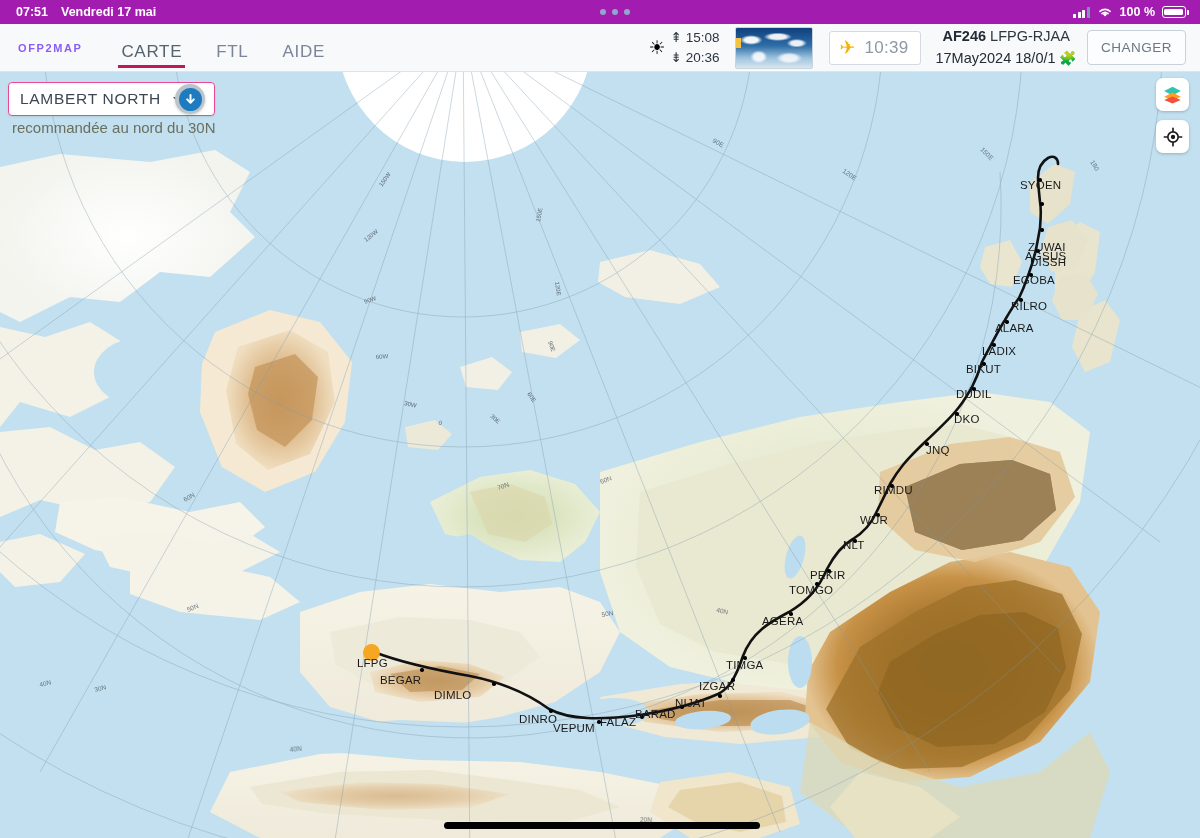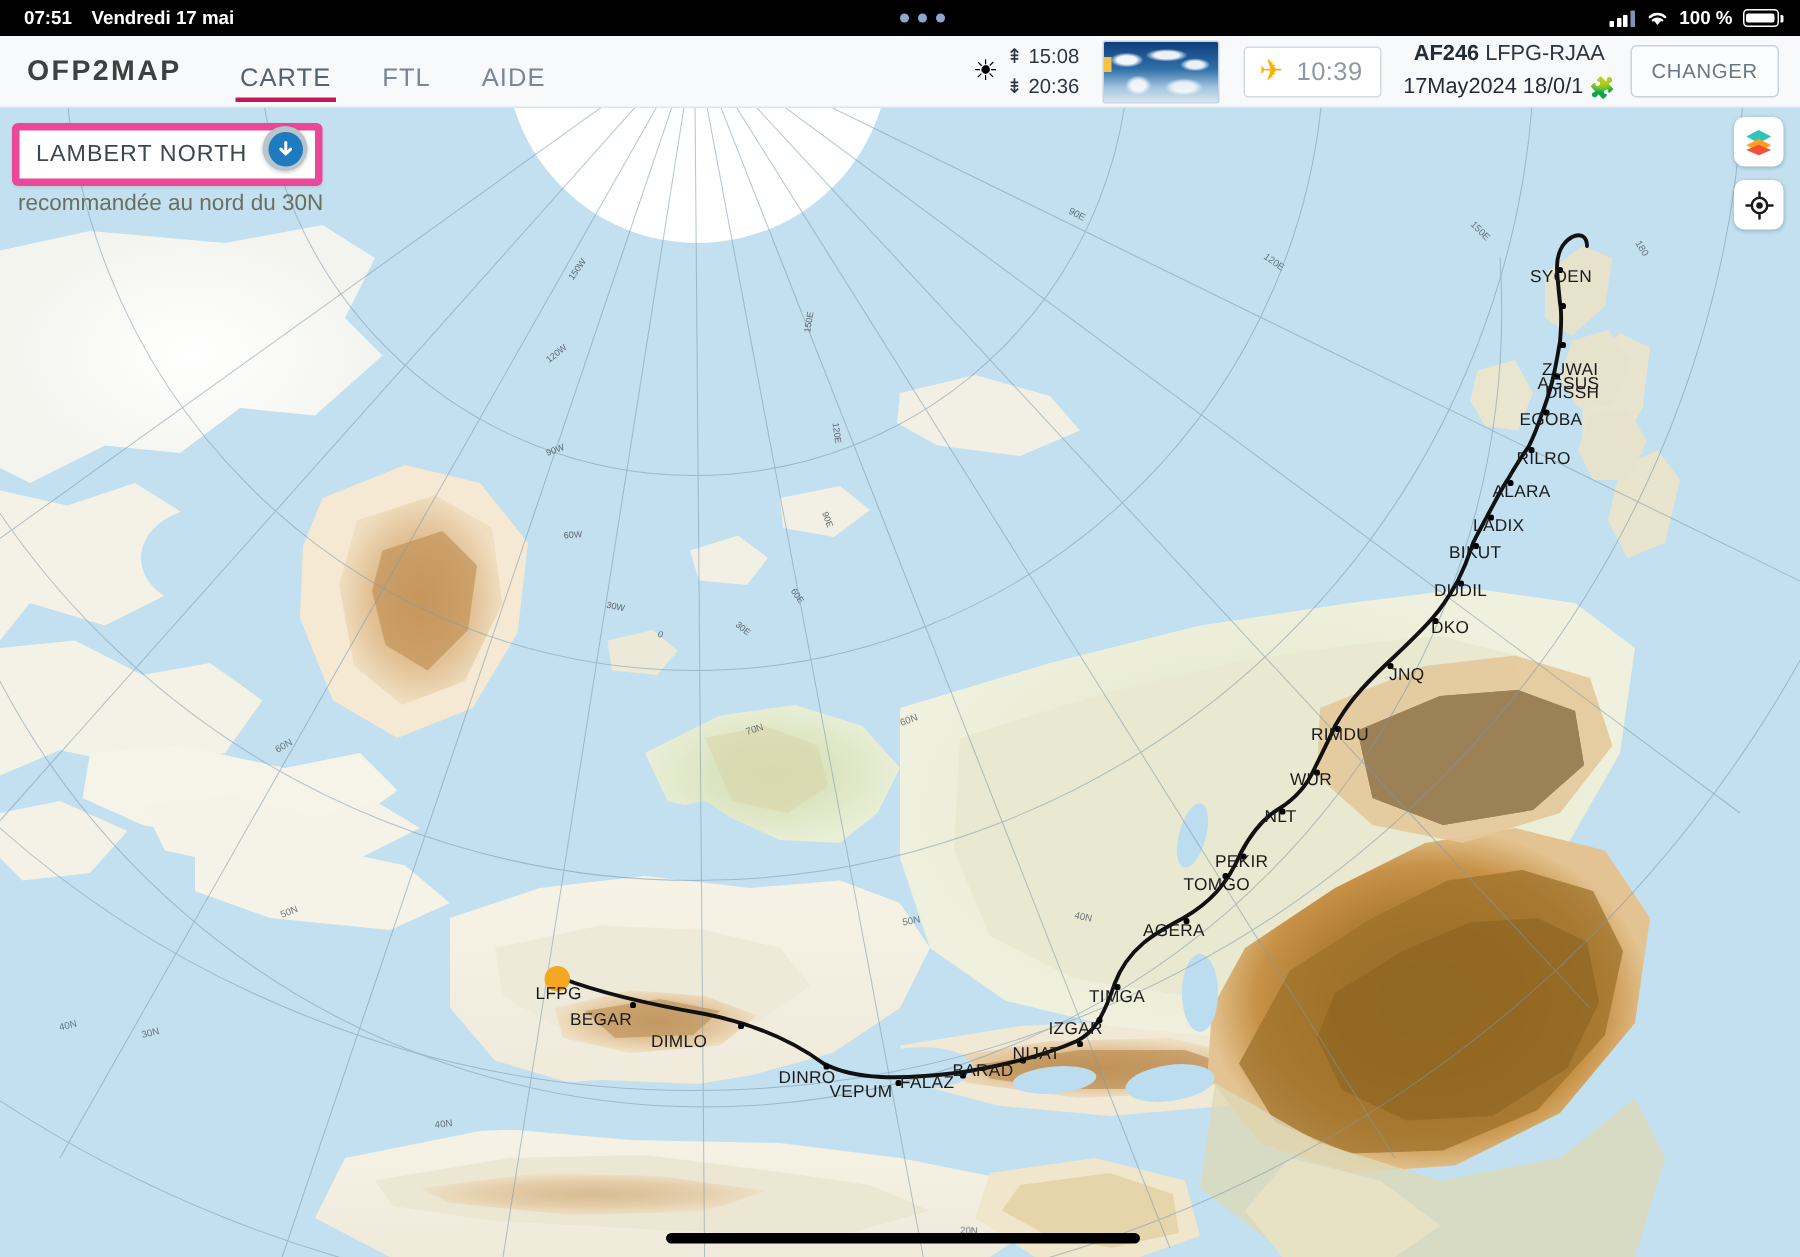--- a/index.html
+++ b/index.html
@@ -7,21 +7,21 @@
   body {
     font-family:"Liberation Sans", sans-serif;
     background:#cfe6f2;
     -webkit-font-smoothing:antialiased;
   }
   .app { position:relative; width:1200px; height:838px; overflow:hidden; }
 
   
   .statusbar {
     position:absolute; top:0; left:0; width:1200px; height:24px;
-    background:#000000; color:#fff;
+    background:#a21caf; color:#fff;
     display:flex; align-items:center; z-index:60;
     font-size:12.5px; font-weight:bold;
   }
   .sb-left { display:flex; align-items:center; gap:13px; padding-left:16px; }
   .sb-center { flex:1; display:flex; justify-content:center; align-items:center; gap:6px; }
   .sb-dot { width:6px; height:6px; border-radius:50%; background:#8fa6cd; }
   .sb-right { display:flex; align-items:center; gap:7px; padding-right:14px; }
   .bars { display:flex; align-items:flex-end; gap:1.5px; height:11px; }
   .bars i { width:3px; background:#fff; border-radius:.5px; display:block; }
   .bars i:nth-child(1){height:4px;} .bars i:nth-child(2){height:6px;}
@@ -31,21 +31,21 @@
                  background:#fff; border-radius:0 1px 1px 0; }
   .batt i { position:absolute; left:1.3px; top:1.3px; bottom:1.3px; width:19px; background:#fff; border-radius:1.5px; display:block; }
 
   
   .navbar {
     position:absolute; top:24px; left:0; width:1200px; height:48px;
     background:#f7f9fb; border-bottom:1px solid #dfe4ea;
     display:flex; align-items:center; z-index:55;
   }
   .brand {
-    font-size:19px; letter-spacing:1.6px; color:#404040; font-weight:bold;
+    font-size:11px; letter-spacing:1.6px; color:#8b5cf6; font-weight:bold;
     padding-left:18px; padding-right:22px;
   }
   .tabs { display:flex; align-items:center; height:48px; }
   .tab {
     font-size:17px; color:#7a8698; letter-spacing:.7px;
     padding:0 17px; height:40px; line-height:48px; position:relative;
   }
   .tab.active { color:#55626f; }
   .tab.active::after {
     content:""; position:absolute; left:14px; right:14px; bottom:0; height:2.5px;
@@ -124,21 +124,21 @@
     position:absolute; width:17px; height:17px; border-radius:50%;
     background:#f5a623; box-shadow:0 0 0 0 rgba(0,0,0,0);
   }
 
   
   .proj-box {
     position:absolute; left:8px; top:10px; z-index:40;
   }
   .proj-select {
     display:flex; align-items:center; gap:12px;
-    background:#fff; border:5px solid #ec4899; border-radius:4px;
+    background:#fff; border:1px solid #ec4899; border-radius:4px;
     padding:7px 11px; box-shadow:0 1px 2px rgba(0,0,0,.08);
   }
   .proj-name { font-size:15.5px; color:#3d4753; letter-spacing:.7px; white-space:nowrap; }
   .chev { width:0; height:0; border-left:5.5px solid transparent; border-right:5.5px solid transparent;
           border-top:6.5px solid #5b6672; margin-top:2px; }
   .proj-sub { font-size:15px; color:#6a6f5e; padding:3px 0 0 4px; white-space:nowrap; }
 
   .dl-btn {
     position:absolute; left:175px; top:12px; z-index:40;
     width:30px; height:30px; border-radius:50%;

